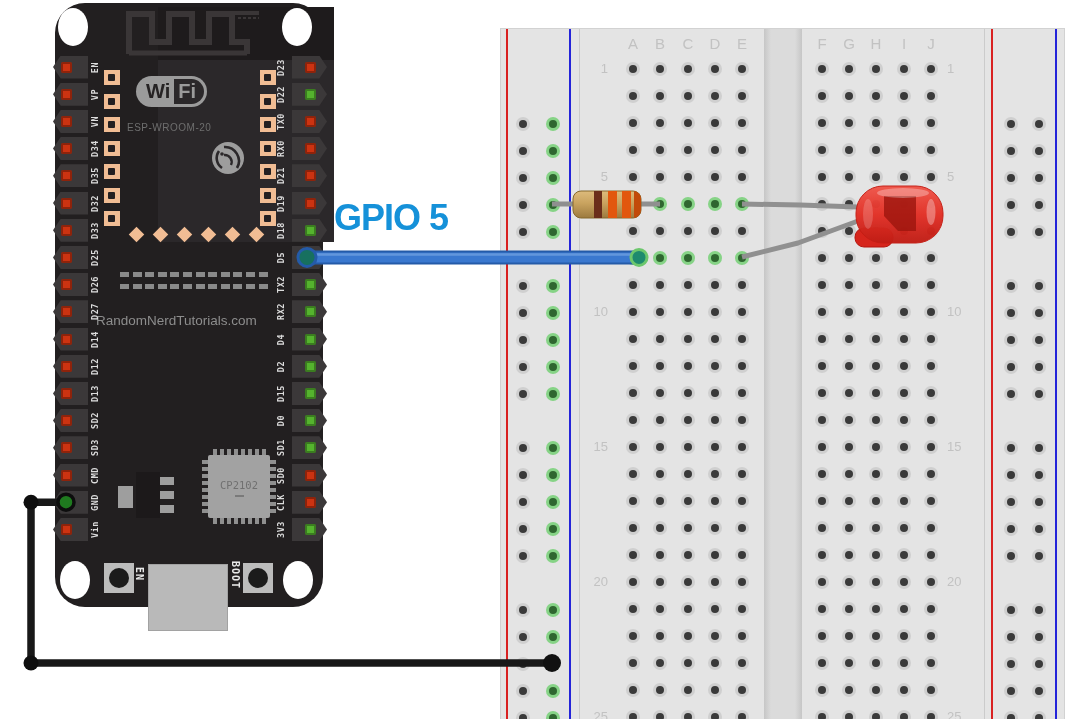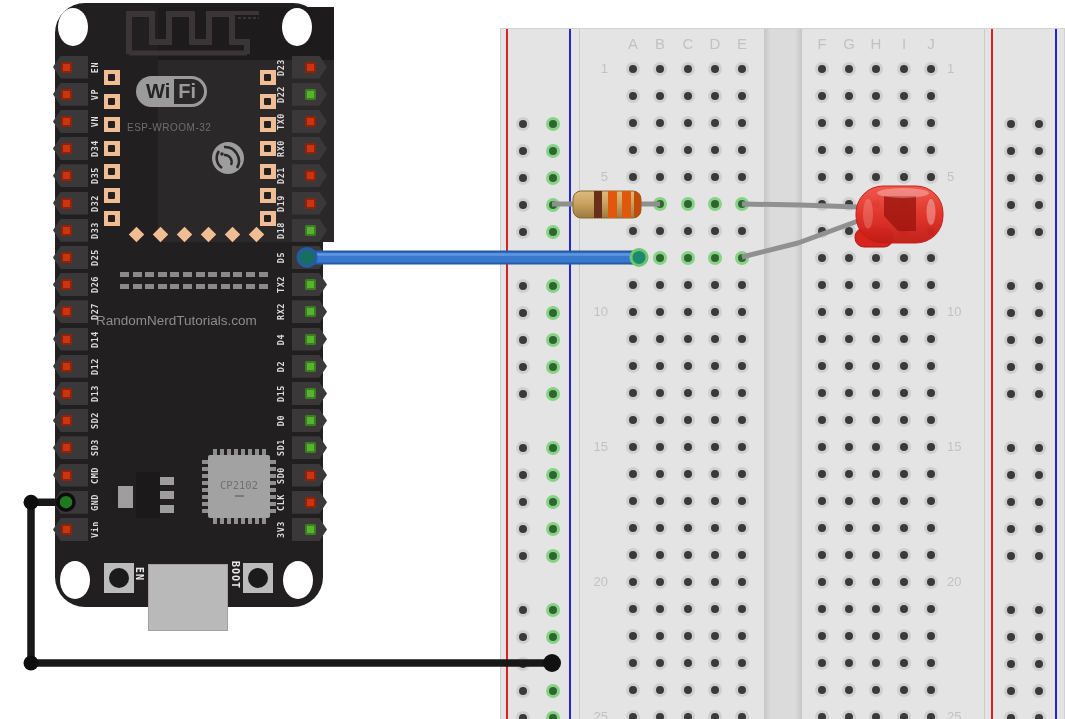--- a/index.html
+++ b/index.html
@@ -442,21 +442,21 @@
     <path d="M74,50 H192" stroke="#3a3637" stroke-width="5" fill="none"></path>
     <path d="M74,51 V11 H97 V39 H114 V11 H137 V39 H154 V11 H177 V39 H192 V51" stroke="#3a3637" stroke-width="6" fill="none"></path>
     <path d="M177,10 H204" stroke="#3a3637" stroke-width="4" fill="none"></path>
     <path d="M183,15 H204" stroke="#3a3637" stroke-width="2" stroke-dasharray="3,2" fill="none"></path>
   </svg>
 
   <div class="wifi">
     <span class="wi">Wi</span>
     <span class="fi">Fi</span>
   </div>
-  <div class="espwroom">ESP-WROOM-32</div>
+  <div class="espwroom">ESP-WROOM-20</div>
 
   <svg style="position:absolute;left:211px;top:141px;" width="34" height="34">
     <circle cx="17" cy="17" r="16" fill="#9d9d9d"></circle>
     <path d="M8,10 a12,12 0 0,0 3,17" stroke="#2b282a" stroke-width="2.6" fill="none"></path>
     <path d="M13,6 a14,14 0 0,1 13,21" stroke="#2b282a" stroke-width="2.6" fill="none"></path>
     <path d="M13,14 a7,7 0 0,1 7,10" stroke="#2b282a" stroke-width="2.4" fill="none"></path>
     <circle cx="11" cy="13" r="1.8" fill="#2b282a"></circle>
   </svg>
 
   <div class="rnt">RandomNerdTutorials.com</div>
@@ -551,20 +551,21 @@
       <polyline points="742,204 800,205 858,207" fill="none" stroke="#909090" stroke-width="5" stroke-linejoin="round"></polyline>
       <polyline points="742,257 798,243 858,221" fill="none" stroke="#909090" stroke-width="5" stroke-linejoin="round"></polyline>
       <rect x="855" y="228" width="38" height="19" rx="9" fill="#d6251c" stroke="#b5150e" stroke-width="1"></rect>
       <rect x="856" y="186" width="87" height="57" rx="27" fill="url(#lg)" stroke="#c41d14" stroke-width="1" opacity="0.97"></rect>
       <path d="M884,196 L916,196 L916,231 L898,231 L884,216 Z" fill="#9c150e" opacity="0.8"></path>
       <ellipse cx="903" cy="193" rx="26" ry="5" fill="#ffffff" opacity="0.3"></ellipse>
       <ellipse cx="868" cy="214" rx="5" ry="15" fill="#ffffff" opacity="0.18"></ellipse>
       <ellipse cx="931" cy="212" rx="4.5" ry="13" fill="#ffffff" opacity="0.32"></ellipse>
     </svg>
 
+  <div class="gpio-label" style="color: rgb(21, 145, 217);">GPIO 5</div>
 <div class="tag tagL" style="left: 53px; top: 55.5px;"></div>
     <div class="pled" style="left: 61px; top: 61.5px; background: rgb(204, 51, 17);"></div>
     <div class="plabel" style="left: 73px; top: 61.5px;">EN</div>
     <div class="tag tagL" style="left: 53px; top: 82.7px;"></div>
     <div class="pled" style="left: 61px; top: 88.7px; background: rgb(204, 51, 17);"></div>
     <div class="plabel" style="left: 73px; top: 88.7px;">VP</div>
     <div class="tag tagL" style="left: 53px; top: 109.9px;"></div>
     <div class="pled" style="left: 61px; top: 115.9px; background: rgb(204, 51, 17);"></div>
     <div class="plabel" style="left: 73px; top: 115.9px;">VN</div>
     <div class="tag tagL" style="left: 53px; top: 137.1px;"></div>

